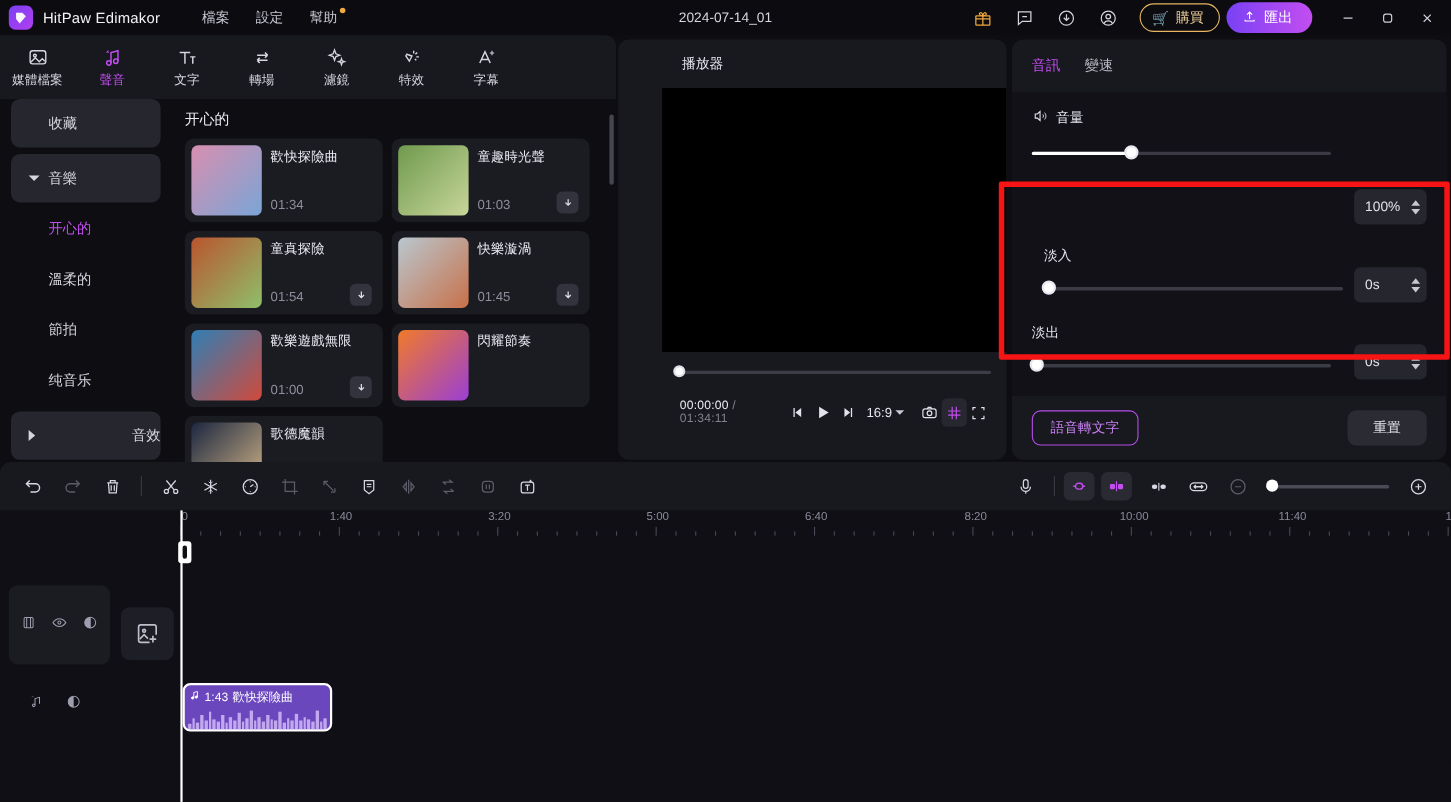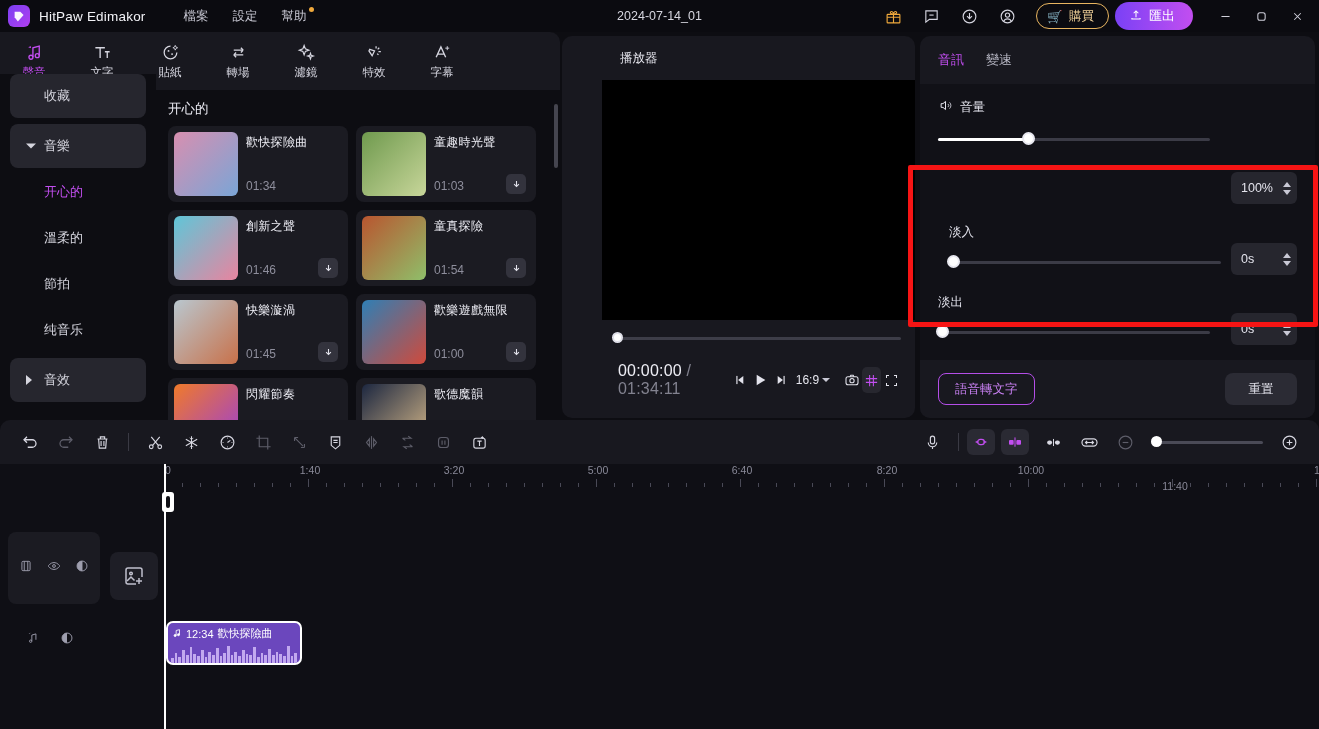--- a/index.html
+++ b/index.html
@@ -71,21 +71,21 @@
   .tool {
     width: 68px; height: 58px; display: flex; flex-direction: column;
     align-items: center; justify-content: center; gap: 3px;
     font-size: 11.5px; color: #d6d6e0;
   }
   .tool.active { color: #c24ef0; }
   .tool svg { display: block; }
 
   
   .leftnav {
-    position: absolute; left: 0; top: 74px; width: 156px; height: 330px;
+    position: absolute; left: 0; top: 90px; width: 156px; height: 330px;
     background: #0d0d12; padding: 0 10px;
   }
   .nav-item {
     height: 44px; border-radius: 8px; display: flex; align-items: center;
     padding-left: 34px; font-size: 13px; color: #d5d5de; position: relative;
     margin-bottom: 2px;
   }
   .nav-item.group { background: #26262e; }
   .nav-item.sub { padding-left: 34px; font-size: 13px; }
   .nav-item.sel { color: #c24ef0; }
@@ -141,21 +141,21 @@
   .pbar { position: relative; height: 12px; }
   .pbar-line { position: absolute; left: 8px; right: 6px; top: 5px; height: 3px;
     background: #3d3d48; border-radius: 2px; }
   .pbar-knob {
     position: absolute; left: 2px; top: 0px; width: 11px; height: 11px;
     border-radius: 50%; background: #fff; border: 2px solid #dfdfe8;
   }
   .ctrl-row {
     display: flex; align-items: center; margin-top: 18px; padding: 0 6px 0 8px; gap: 0;
   }
-  .tcode { font-size: 16px; color: #ededf4; letter-spacing: .2px; }
+  .tcode { font-size: 11px; color: #ededf4; letter-spacing: .2px; }
   .tcode .tot { color: #82828f; }
   .cbtn { width: 30px; height: 26px; display: flex; align-items: center;
     justify-content: center; color: #e3e3ec; }
   .ratio { display: flex; align-items: center; gap: 3px; font-size: 12px; color: #e6e6ee; }
   .cbtn.act { color: #c24ef0; background: #27272f; border-radius: 5px; }
 
   
   .rpanel {
     position: absolute; left: 920px; top: 36px; width: 395px; height: 382px;
     background: #18181f; border-radius: 10px; overflow: hidden;
@@ -335,20 +335,30 @@
       </div>
       <div class="win-btn">
         <svg width="13" height="13" viewBox="0 0 16 16" stroke="currentColor" stroke-width="1.3">
             <path d="M4 4l8 8M12 4l-8 8"></path>
           </svg>
       </div>
     </div>
   </div>
 
   <div class="tooltabs">
+    <div class="tool">
+      <span>
+        <svg width="19" height="19" viewBox="0 0 24 24" fill="none" stroke="currentColor" stroke-width="1.6">
+            <rect x="3" y="4" width="18" height="15" rx="3"></rect>
+            <circle cx="8.5" cy="9.5" r="1.6"></circle>
+            <path d="M4 17l5-5 4.5 4.5L17 13l3 3"></path>
+          </svg>
+      </span>
+      <span>媒體檔案</span>
+    </div>
     <div class="tool active">
       <span>
         <svg width="19" height="19" viewBox="0 0 24 24" fill="none" stroke="currentColor" stroke-width="1.7">
             <path d="M10 18V6l8-2v12"></path>
             <circle cx="7.5" cy="18" r="2.5"></circle>
             <circle cx="15.5" cy="16" r="2.5"></circle>
             <path d="M6 5l1.2 1.2M7.2 3.8L6 5M6 5l-1.2 1.2M7.2 6.2L6 5" stroke-width="1.2"></path>
           </svg>
       </span>
       <span>聲音</span>
@@ -357,31 +367,20 @@
       <span>
         <svg width="19" height="19" viewBox="0 0 24 24" fill="none" stroke="currentColor" stroke-width="1.7">
             <path d="M3 6h12M9 6v13"></path>
             <path d="M15 11h6M18 11v8"></path>
           </svg>
       </span>
       <span>文字</span>
     </div>
     <div class="tool">
       <span>
-        <svg width="19" height="19" viewBox="0 0 24 24" fill="none" stroke="currentColor" stroke-width="1.6">
-            <path d="M20 12a8 8 0 11-8-8"></path>
-            <circle cx="9.5" cy="10" r="1.2" fill="currentColor" stroke="none"></circle>
-            <circle cx="14" cy="14" r="1.2" fill="currentColor" stroke="none"></circle>
-            <path d="M18 3l.9 2.1L21 6l-2.1.9L18 9l-.9-2.1L15 6l2.1-.9z" stroke-width="1.1"></path>
-          </svg>
-      </span>
-      <span>貼紙</span>
-    </div>
-    <div class="tool">
-      <span>
         <svg width="19" height="19" viewBox="0 0 24 24" fill="none" stroke="currentColor" stroke-width="1.7">
             <path d="M6 9H18M18 9l-3-3M18 9l-3 3"></path>
             <path d="M18 15H6M6 15l3-3M6 15l3 3"></path>
           </svg>
       </span>
       <span>轉場</span>
     </div>
     <div class="tool">
       <span>
         <svg width="19" height="19" viewBox="0 0 24 24" fill="none" stroke="currentColor" stroke-width="1.5">
@@ -424,21 +423,21 @@
     </div>
     <div class="nav-item sub">
       <span>溫柔的</span>
     </div>
     <div class="nav-item sub">
       <span>節拍</span>
     </div>
     <div class="nav-item sub">
       <span>纯音乐</span>
     </div>
-    <div class="nav-item group" style="margin-top:6px;">
+    <div class="nav-item group" style="margin-top:6px;justify-content:flex-end;">
       <span class="caret right"></span>
       <span>音效</span>
     </div>
   </div>
 
   <div class="library">
     <div class="lib-title">开心的</div>
     <div class="lib-grid">
 
       <div class="card">
@@ -455,32 +454,20 @@
           <div class="card-name">童趣時光聲</div>
           <div class="card-dur">01:03</div>
           <div class="dl">
             <svg width="11" height="11" viewBox="0 0 16 16" stroke="currentColor" stroke-width="1.6" fill="none">
                 <path d="M8 3v8M4.5 7.5L8 11l3.5-3.5"></path>
               </svg>
           </div>
         </div>
       </div>
 
-      <div class="card">
-        <div class="thumb" style="background:linear-gradient(135deg,#5fc6d8,#e8849f);"></div>
-        <div class="card-body">
-          <div class="card-name">創新之聲</div>
-          <div class="card-dur">01:46</div>
-          <div class="dl">
-            <svg width="11" height="11" viewBox="0 0 16 16" stroke="currentColor" stroke-width="1.6" fill="none">
-                <path d="M8 3v8M4.5 7.5L8 11l3.5-3.5"></path>
-              </svg>
-          </div>
-        </div>
-      </div>
 
       <div class="card">
         <div class="thumb" style="background:linear-gradient(135deg,#b9552f,#8fbf6a);"></div>
         <div class="card-body">
           <div class="card-name">童真探險</div>
           <div class="card-dur">01:54</div>
           <div class="dl">
             <svg width="11" height="11" viewBox="0 0 16 16" stroke="currentColor" stroke-width="1.6" fill="none">
                 <path d="M8 3v8M4.5 7.5L8 11l3.5-3.5"></path>
               </svg>
@@ -804,21 +791,21 @@
   <div class="timeline">
 
     <div class="ruler">
       <div class="tick-lbl" style="left:4px;">0</div>
       <div class="tick-lbl" style="left:146px;">1:40</div>
       <div class="tick-lbl" style="left:290px;">3:20</div>
       <div class="tick-lbl" style="left:434px;">5:00</div>
       <div class="tick-lbl" style="left:578px;">6:40</div>
       <div class="tick-lbl" style="left:723px;">8:20</div>
       <div class="tick-lbl" style="left:867px;">10:00</div>
-      <div class="tick-lbl" style="left:1011px;margin-top:16px;">11:40</div>
+      <div class="tick-lbl" style="left:1011px;">11:40</div>
       <div class="tick-lbl" style="left:1153px;">1</div>
       <div id="ruler-ticks">
           <div class="tick" style="left: 0px; height: 8px; top: 15px;"></div>
           <div class="tick" style="left: 18px; height: 4px; top: 19px;"></div>
           <div class="tick" style="left: 36px; height: 4px; top: 19px;"></div>
           <div class="tick" style="left: 54px; height: 4px; top: 19px;"></div>
           <div class="tick" style="left: 72px; height: 4px; top: 19px;"></div>
           <div class="tick" style="left: 90px; height: 4px; top: 19px;"></div>
           <div class="tick" style="left: 108px; height: 4px; top: 19px;"></div>
           <div class="tick" style="left: 126px; height: 4px; top: 19px;"></div>
@@ -935,21 +922,21 @@
 
     <div class="clip">
       <div class="clip-lbl">
         <span>
           <svg width="10" height="10" viewBox="0 0 24 24" fill="none" stroke="#fff" stroke-width="2">
               <path d="M10 18V6l8-2v12"></path>
               <circle cx="7.5" cy="18" r="2.5" fill="#fff"></circle>
               <circle cx="15.5" cy="16" r="2.5" fill="#fff"></circle>
             </svg>
         </span>
-        <span>12:34</span>
+        <span>1:43</span>
         <span>歡快探險曲</span>
       </div>
       <div class="wave" id="wave">
           <i style="height: 5.4px;"></i>
           <i style="height: 9.9px;"></i>
           <i style="height: 6.3px;"></i>
           <i style="height: 12.6px;"></i>
           <i style="height: 8.1px;"></i>
           <i style="height: 16.2px;"></i>
           <i style="height: 9px;"></i>

